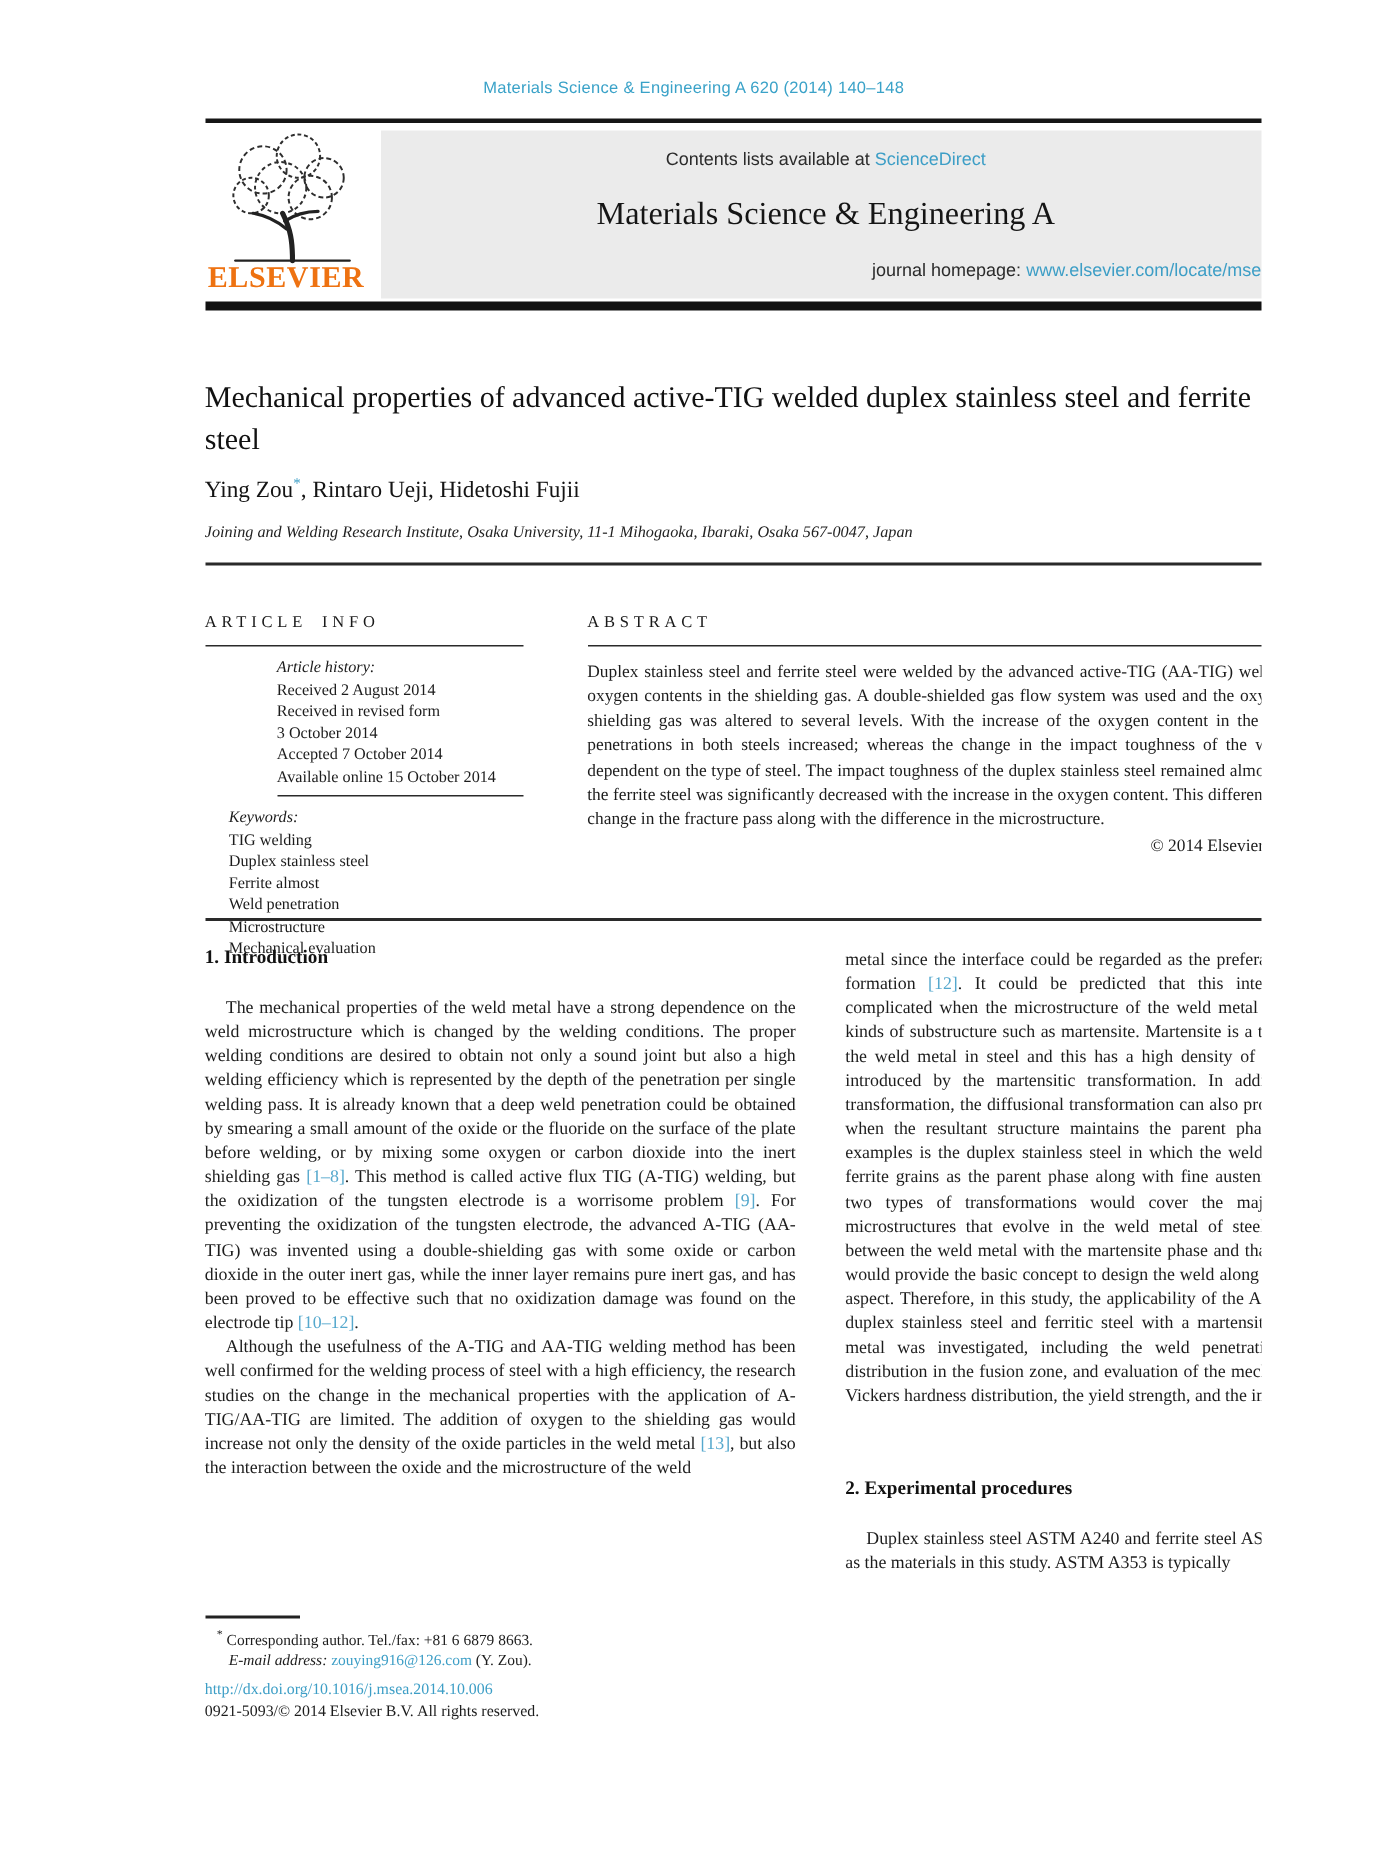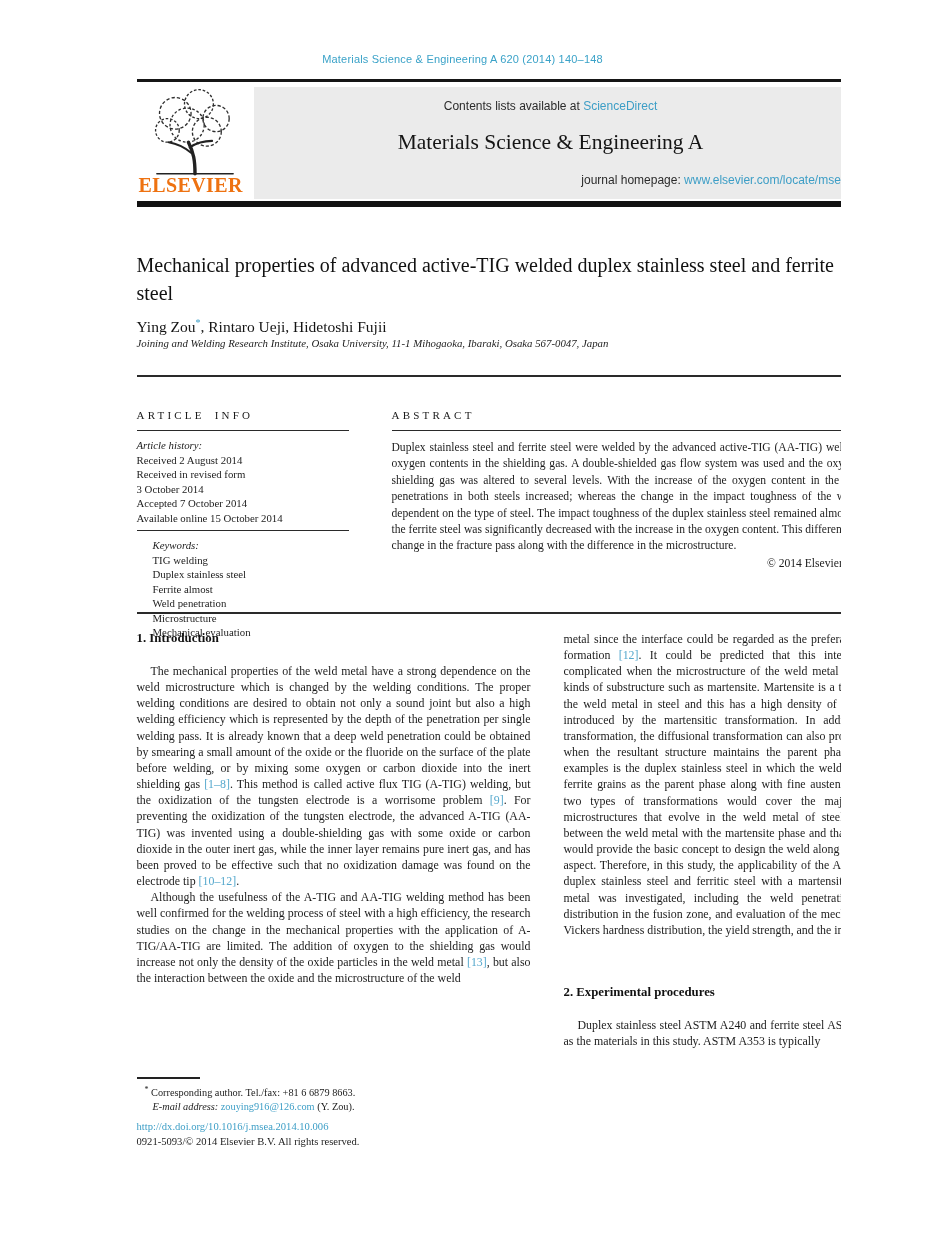--- a/index.html
+++ b/index.html
@@ -68,32 +68,32 @@
 
   
   .paper-title {
     position:absolute; top:252px; left:52px; width:712px;
     font-size:20px; line-height:27.5px; color:#111111;
   }
   .crossmark { position:absolute; top:253px; left:772px; display:flex; align-items:center; }
   .crossmark-label { font-size:11px; color:#333; margin-left:3px; font-family:"Liberation Serif", serif; }
   .authors { position:absolute; top:317px; left:52px; font-size:15.5px; color:#141414; }
   .authors sup { color:#3d9ec6; font-size:10px; }
-  .affiliation { position:absolute; top:337px; left:52px; font-style:italic; font-size:10.8px; color:#222; }
+  .affiliation { position:absolute; top:349px; left:52px; font-style:italic; font-size:10.8px; color:#222; }
   .rule-thin1 { position:absolute; top:375px; left:52px; width:821px; height:2px; background:#2a2a2a; }
 
   
   .meta-wrap { position:absolute; top:409px; left:52px; width:821px; display:flex; }
   .info-col { width:212px; }
   .abs-col { margin-left:43px; flex:1; }
   .block-heading {
     font-size:11px; letter-spacing:3.2px; word-spacing:4px; color:#1a1a1a;
     padding-bottom:9px; border-bottom:1.5px solid #2a2a2a; font-family:"Liberation Serif", serif;
   }
-  .history { padding:7px 0 5px; border-bottom:1.5px solid #2a2a2a; }
+  .history { padding:7px 0 5px; border-bottom:1.5px solid #2a2a2a;margin-left:48px; }
   .history-label, .kw-label { font-style:italic; font-size:10.8px; line-height:14.5px; }
   .history div, .keywords div { font-size:10.8px; line-height:14.5px; color:#1c1c1c; }
   .keywords { padding-top:7px;margin-left:16px; }
   .abs-text {
     margin-top:9px; font-size:11.6px; line-height:16.4px; text-align:justify; color:#1c1c1c;
   }
   .abs-copy { margin-top:2px; text-align:right; font-size:11.6px; color:#1c1c1c; }
   .rule-thin2 { position:absolute; top:612px; left:52px; width:821px; height:2px; background:#2a2a2a; }
 
   

